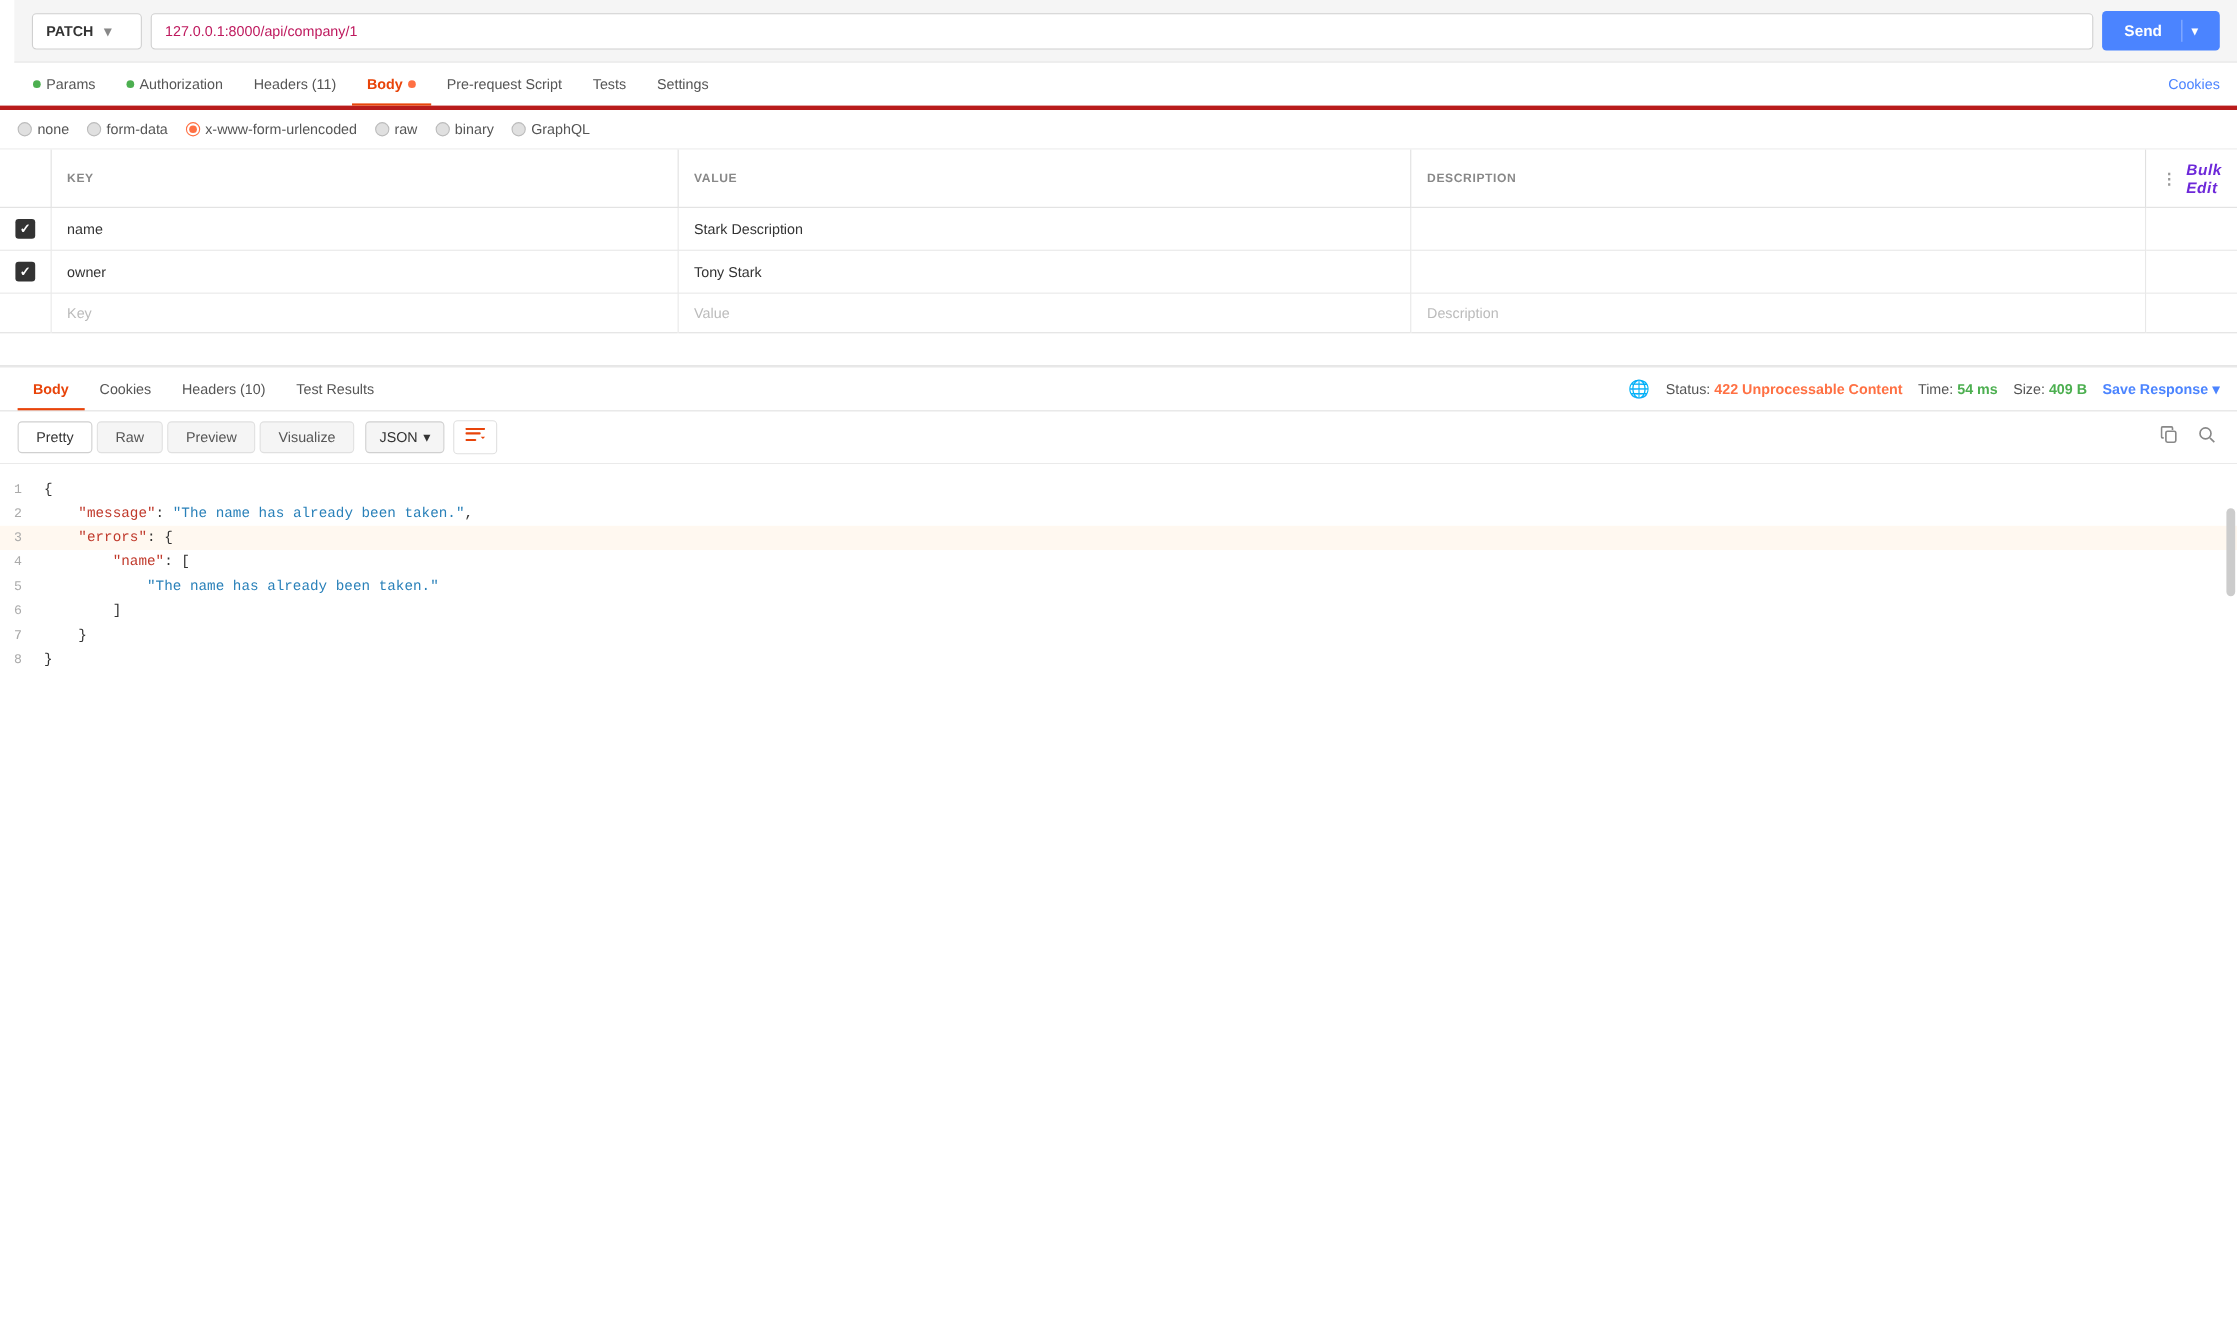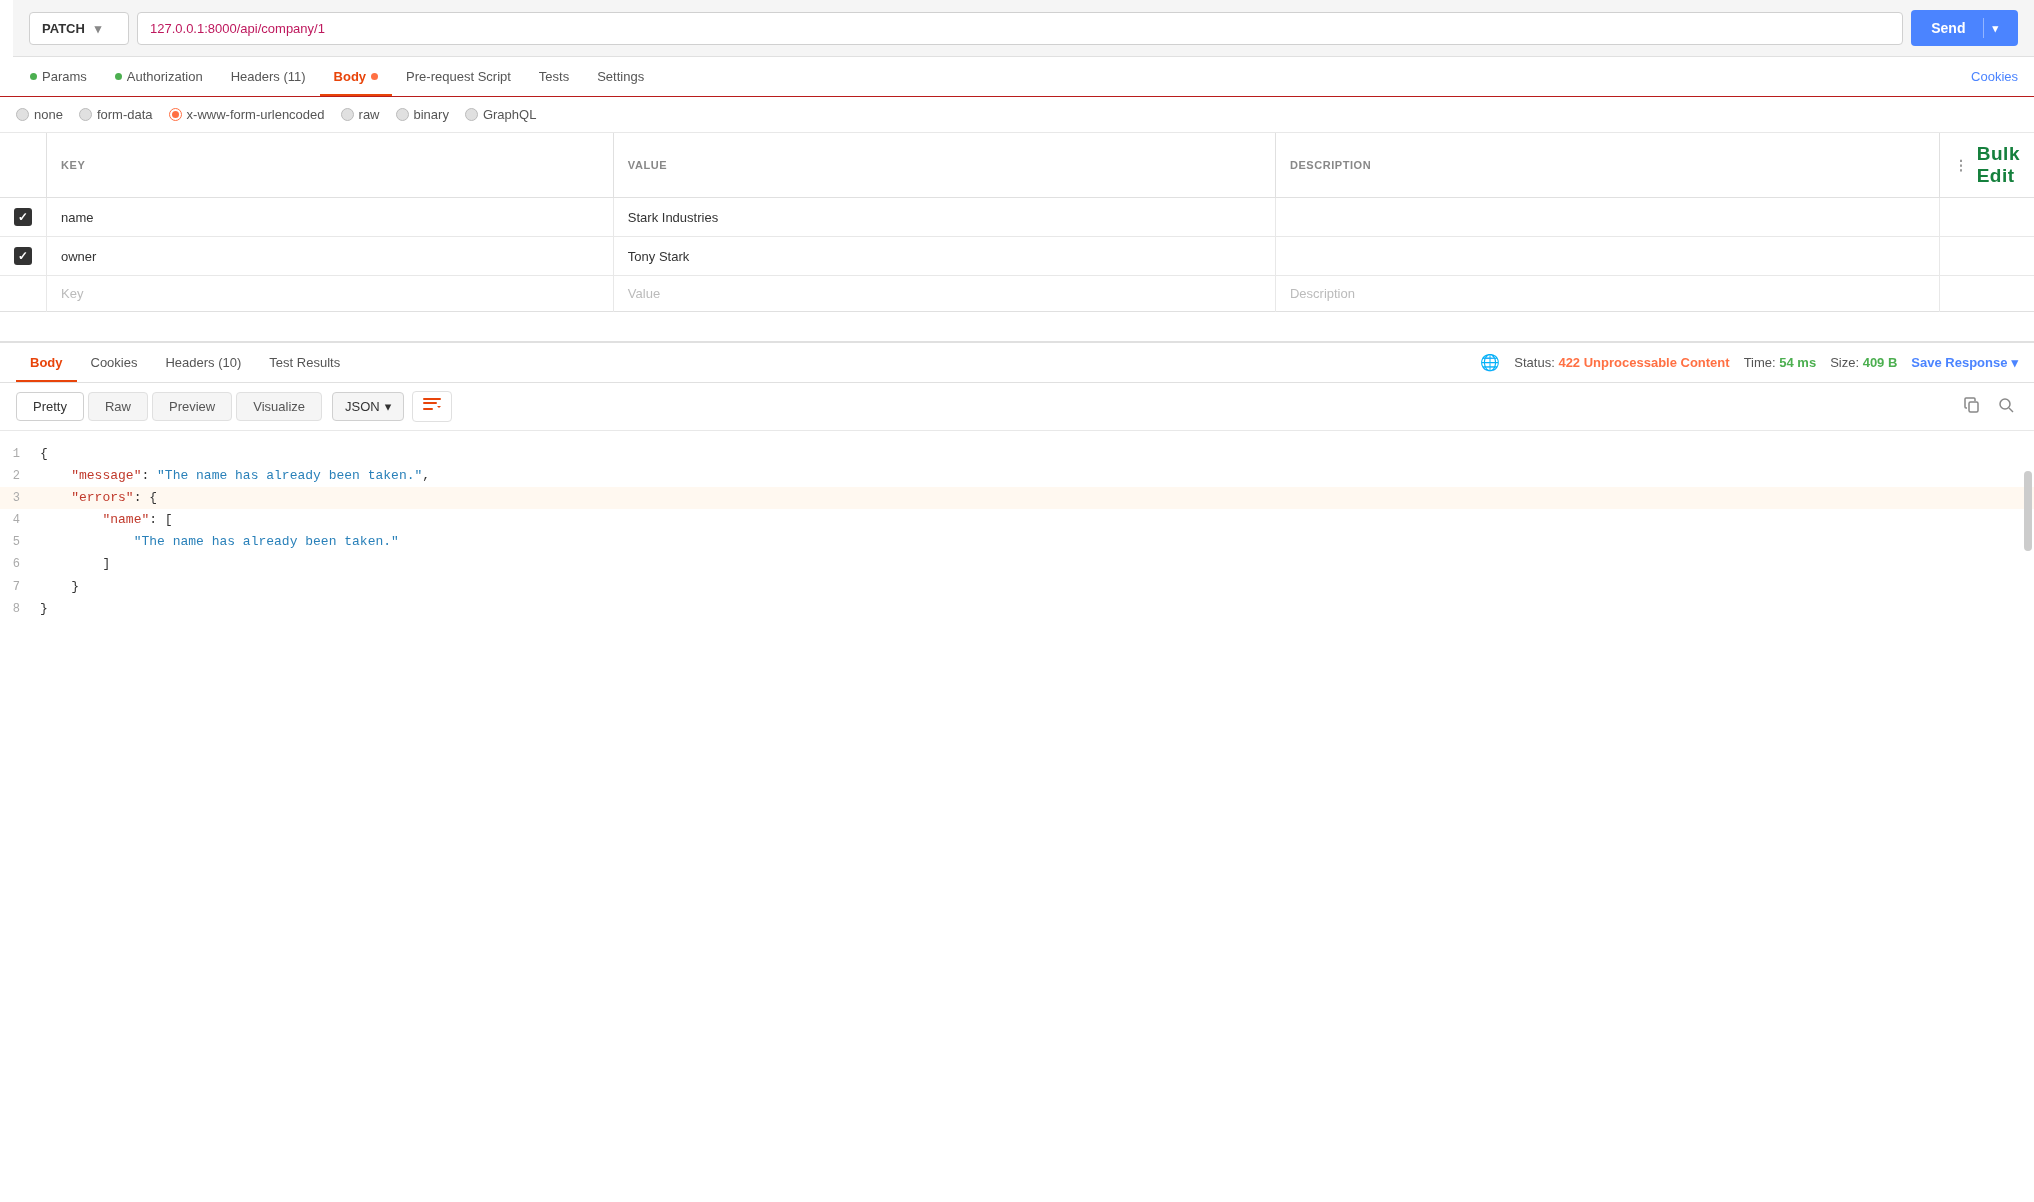--- a/index.html
+++ b/index.html
@@ -61,21 +61,21 @@
       background: rgba(255,255,255,0.4);
       margin: 0 8px;
     }
     .send-btn .send-chevron { font-size: 11px; }
 
     
     .request-tabs {
       display: flex;
       align-items: center;
       padding: 0 16px;
-      border-bottom: 1px solid #b91c1c;
+      border-bottom: 4px solid #b91c1c;
       background: #fff;
     }
     .tab-item {
       padding: 12px 14px;
       cursor: pointer;
       font-size: 13px;
       color: #555;
       position: relative;
       display: flex;
       align-items: center;
@@ -200,24 +200,25 @@
       display: flex;
       align-items: center;
       gap: 8px;
     }
     .three-dots {
       color: #999;
       font-size: 14px;
       cursor: pointer;
     }
     .bulk-edit {
-      color: #15803d;
+      color: #6d28d9;
       font-weight: 600;
-      font-size: 19px;
-      cursor: pointer;
+      font-size: 14px;
+      cursor: pointer;
+      font-style: italic;
     }
     .placeholder-text { color: #bbb; font-size: 13px; }
 
     
     .response-section {
       border-top: 1px solid #e0e0e0;
       background: #fff;
     }
     .response-tabs {
       display: flex;
@@ -443,21 +444,21 @@
         </div>
       </th>
     </tr>
   </thead>
   <tbody>
     <tr>
       <td class="checkbox-cell">
         <div class="cb-checked"></div>
       </td>
       <td>name</td>
-      <td>Stark Industries</td>
+      <td>Stark Description</td>
       <td></td>
       <td></td>
     </tr>
     <tr>
       <td class="checkbox-cell">
         <div class="cb-checked"></div>
       </td>
       <td>owner</td>
       <td>Tony Stark</td>
       <td></td>

